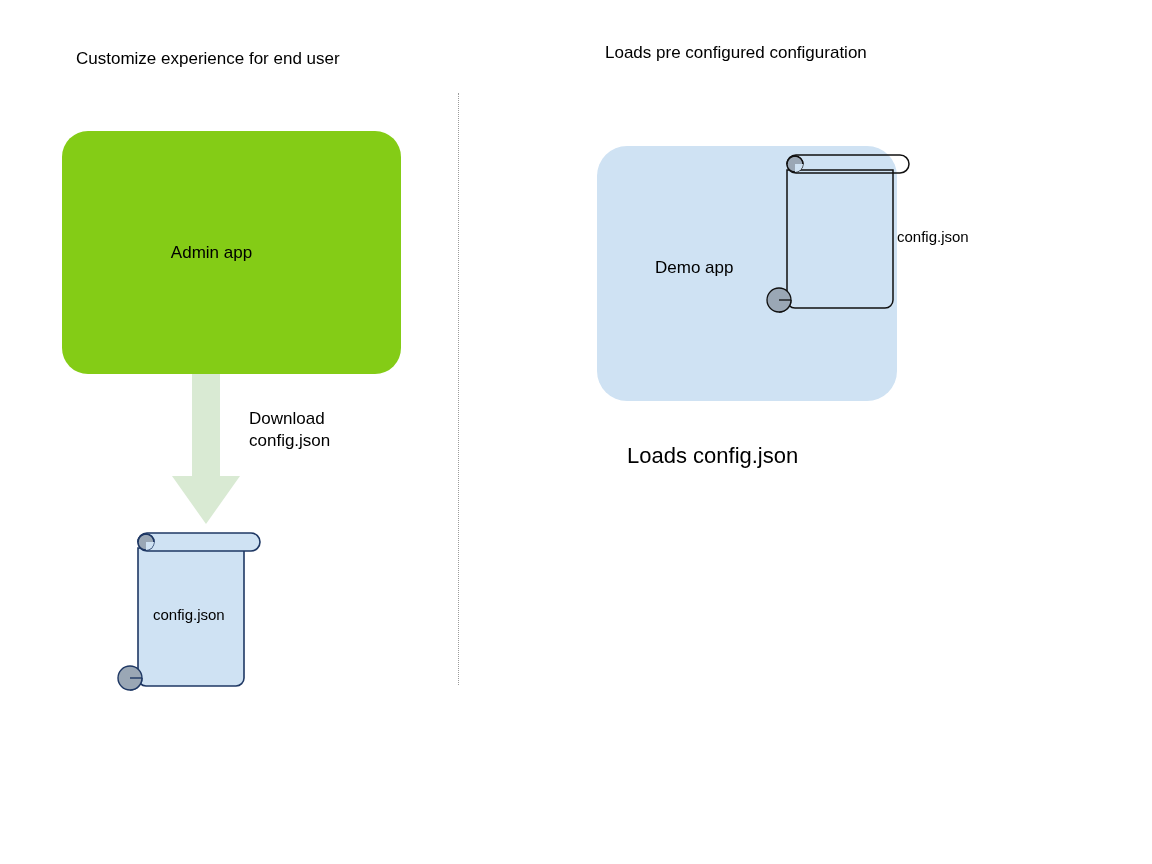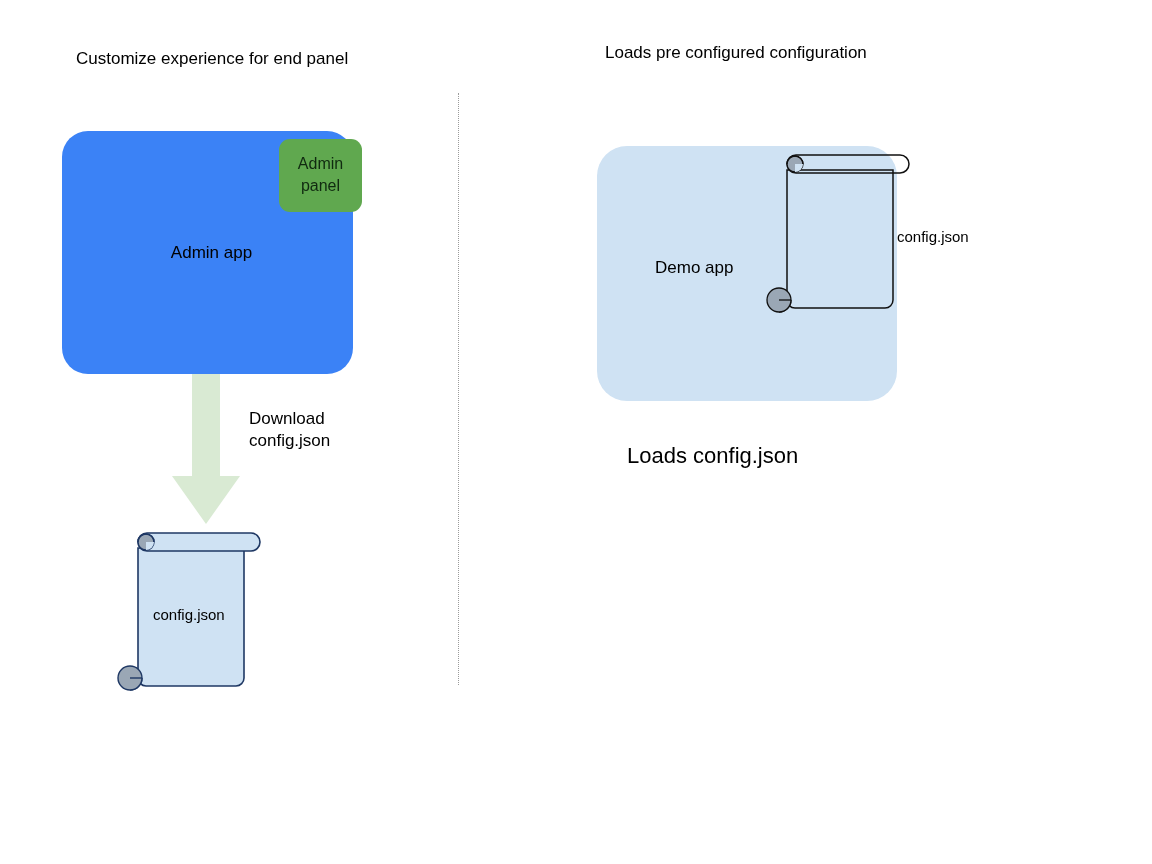--- a/index.html
+++ b/index.html
@@ -36,23 +36,23 @@
     width: 0;
     height: 592px;
     border-left: 1px dotted #9b9b9b;
   }
 
   
   .admin-app {
     position: absolute;
     left: 62px;
     top: 131px;
-    width: 291px;
+    width: 339px;
     height: 243px;
-    background: #3b82f6;
+    background: #84cc16;
     border-radius: 26px;
   }
   .admin-app-label {
     position: absolute;
     left: 0;
     top: 112px;
     width: 299px;
     text-align: center;
     font-size: 17px;
     color: #000;
@@ -132,43 +132,39 @@
     font-size: 22px;
     color: #000;
     white-space: nowrap;
   }
 </style>
 </head>
 <body>
 
 <div class="canvas">
 
-  <div class="hdr" id="hdr-left">Customize experience for end panel</div>
+  <div class="hdr" id="hdr-left">Customize experience for end user</div>
 
   <div class="hdr" id="hdr-right">Loads pre configured configuration</div>
 
   <div class="divider"></div>
 
   <div class="arrow-wrap">
     <svg width="72" height="162" viewBox="0 0 72 162" xmlns="http://www.w3.org/2000/svg">
       <polygon points="22,0 50,0 50,110 70,110 36,158 2,110 22,110" fill="#d9ead3"></polygon>
     </svg>
   </div>
 
   <div class="arrow-label">Download
 config.json</div>
 
   <div class="admin-app">
     <div class="admin-app-label">Admin app</div>
   </div>
 
-  <div class="admin-panel">
-    <div class="admin-panel-label">Admin
-panel</div>
-  </div>
 
   <div class="scroll-wrap" id="scroll-left">
     <svg width="175" height="180" viewBox="0 0 175 180" xmlns="http://www.w3.org/2000/svg">
 
       <path d="M30,26 L30,156 a8,8 0 0 0 8,8 L128,164 a8,8 0 0 0 8,-8 L136,26 Z" fill="#cfe2f3" stroke="#1f3864" stroke-width="1.6"></path>
 
       <rect x="30" y="11" width="122" height="18" rx="9" ry="9" fill="#cfe2f3" stroke="#1f3864" stroke-width="1.6"></rect>
 
       <circle cx="38" cy="20" r="8" fill="#9aa7b5" stroke="#1f3864" stroke-width="1.4"></circle>
       <path d="M38,20 L46,20 A8,8 0 0 1 38,28 Z" fill="#cfe2f3" stroke="none"></path>

